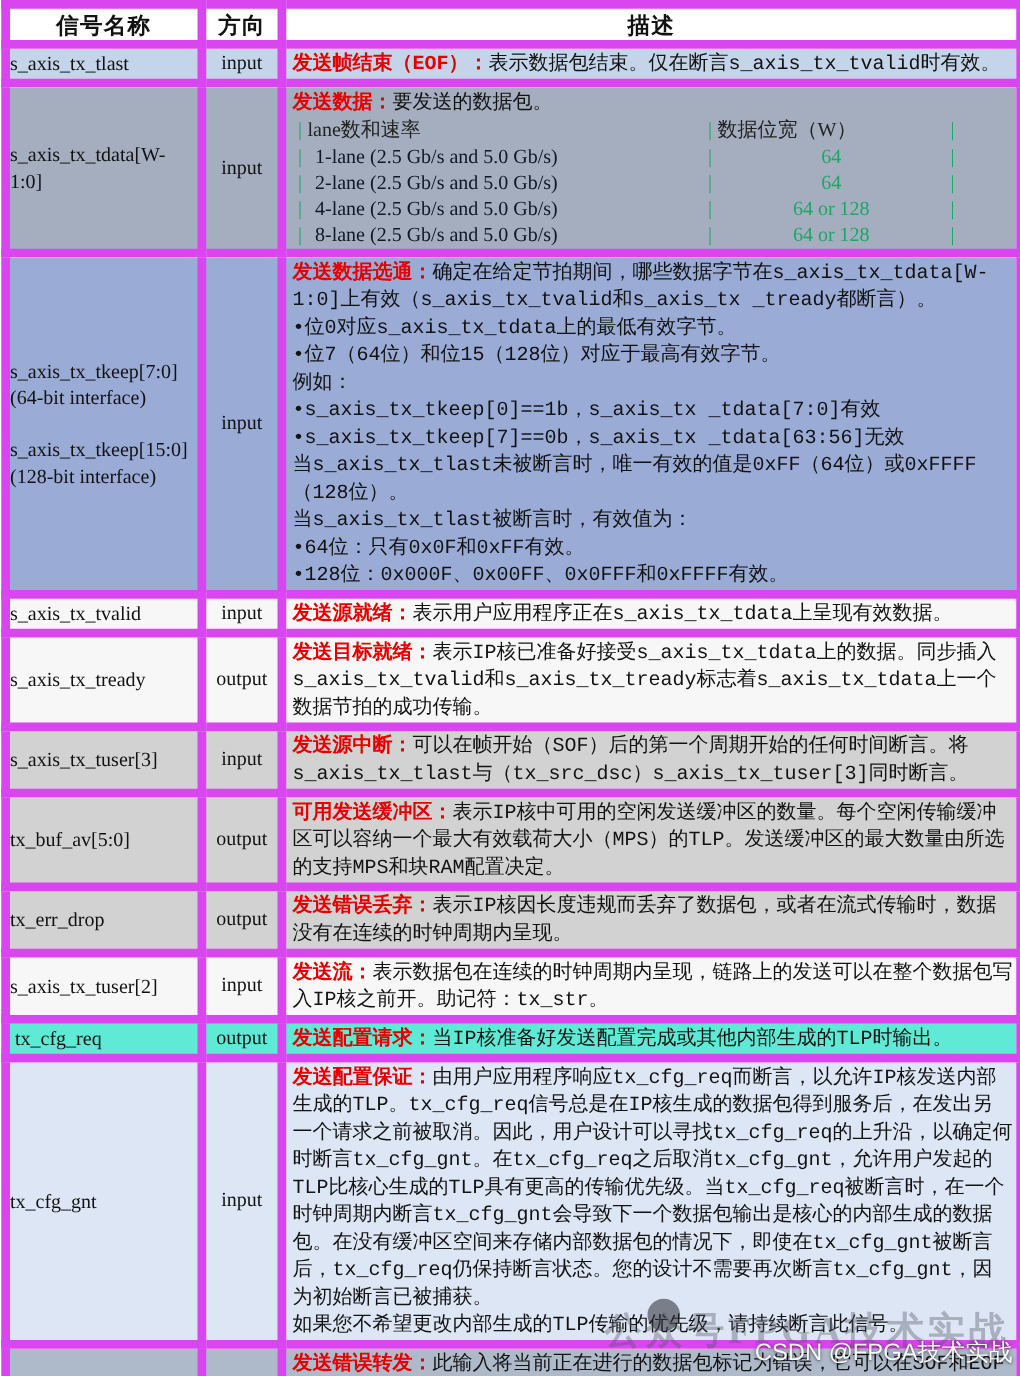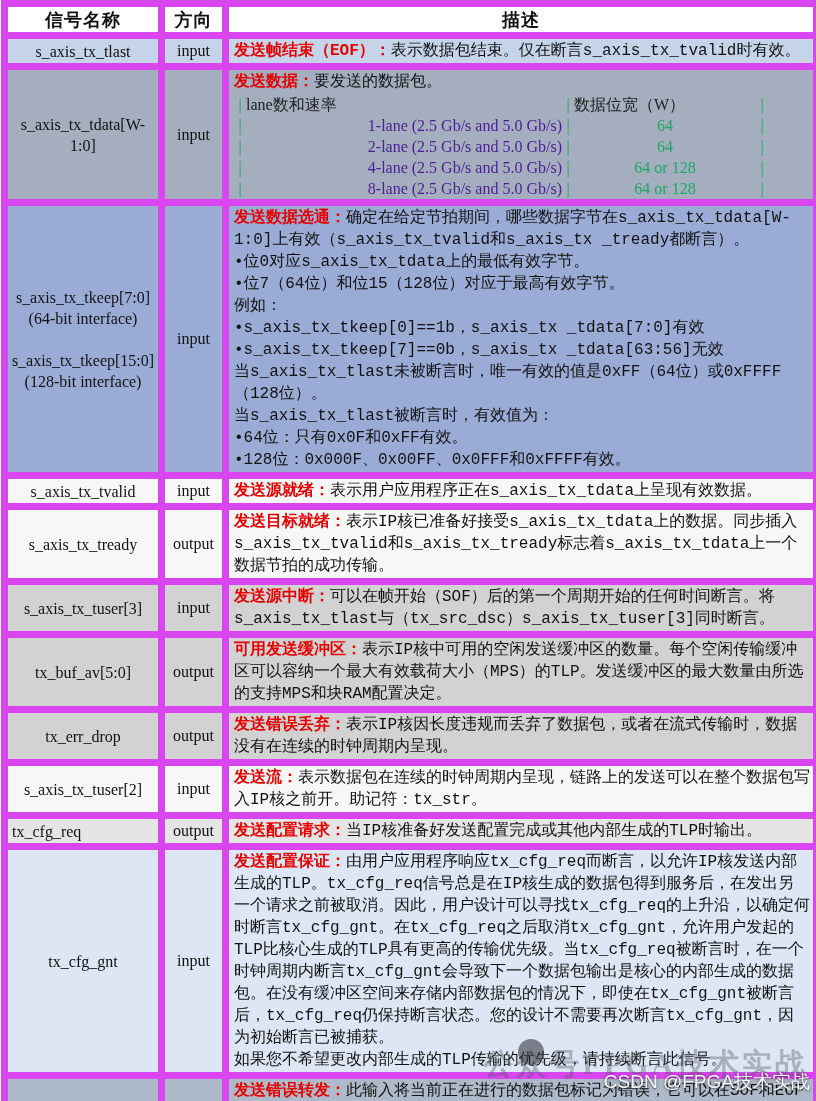--- a/index.html
+++ b/index.html
@@ -27,21 +27,21 @@
     vertical-align:middle;
     overflow:hidden;
   }
   th.hdr{
     background:#ffffff;
     font-size:18px;font-weight:bold;
     text-align:center;height:25px;
     letter-spacing:1px;
   }
   td.sig{
-    text-align:center;
+    text-align:left;
     font-size:16px;
     white-space:pre-line;
     line-height:21px;
   }
   td.dir{
     text-align:center;
     font-size:16px;
   }
   td.desc-cell{vertical-align:middle;}
   .desc{
@@ -53,35 +53,35 @@
     font-family:Liberation Mono, monospace;
   }
   .seg-r{color:#e60000;font-weight:bold;}
   .seg-k{color:#121212;}
   
   .bg-bluelight{background:#c6d4ea;}
   .bg-grayblue{background:#a4aebf;}
   .bg-peri{background:#9aabd6;}
   .bg-white{background:#f7f7f7;}
   .bg-gray{background:#d2d2d2;}
-  .bg-gray2{background:#e5e5e5;}
+  .bg-gray2{background:#5eead4;}
   .bg-lav{background:#dde6f4;}
   .bg-bluegray{background:#aebaca;}
   .bg-peri2{background:#93a6d4;}
   
   .lane-table{
     display:grid;
     grid-template-columns:12px 316px 12px 182px 12px;
     font-size:16px;
     line-height:21px;
     padding-left:5px;
   }
   .lt-pipe{color:#1ea764;text-align:center;}
   .lt-h{color:#222;}
-  .lt-lane{color:#4c1d95;text-align:right;padding-left:6px;}
+  .lt-lane{color:#0f172a;text-align:left;padding-left:6px;}
   .lt-val{color:#1ea764;text-align:center;}
   
   .wm-faint{
     position:absolute;
     right:8px;bottom:16px;
     font-size:30px;
     color:rgba(85,88,100,0.38);
     letter-spacing:3px;
     font-weight:bold;
     pointer-events:none;

